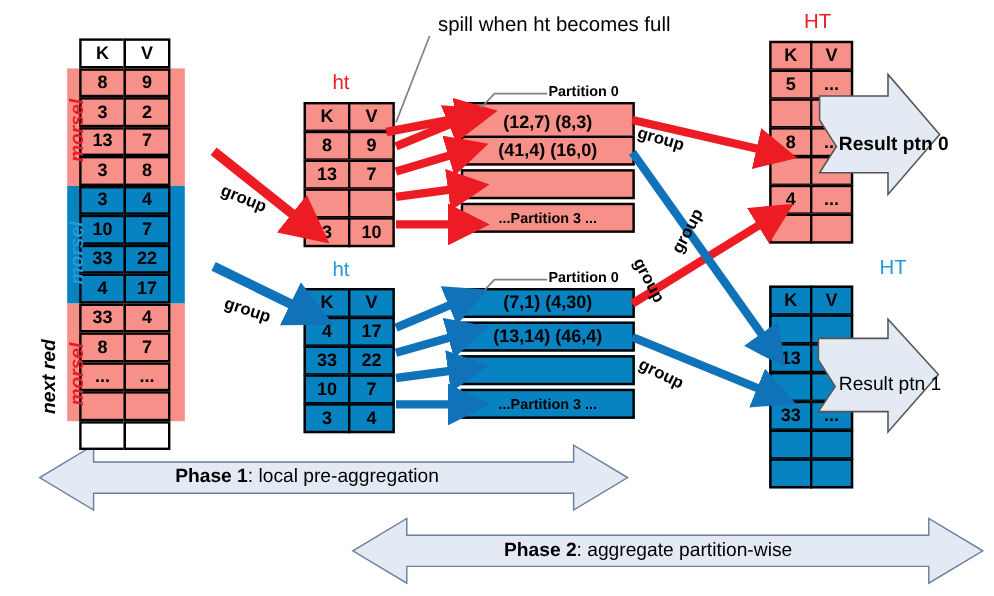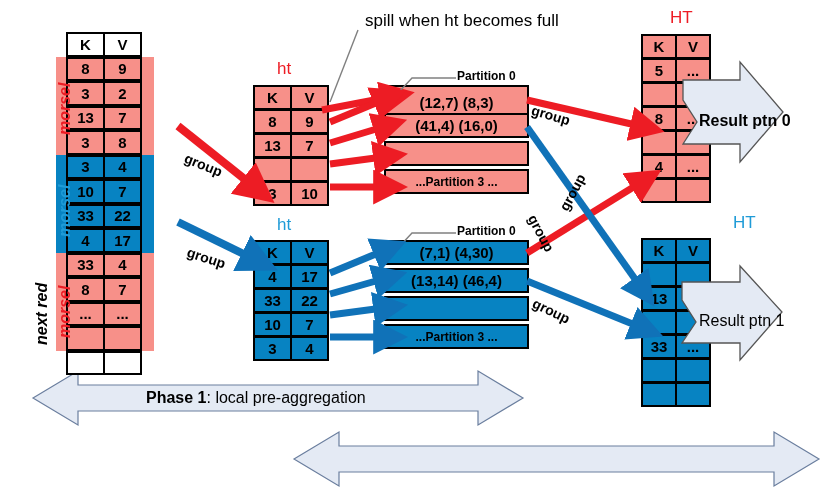--- a/index.html
+++ b/index.html
@@ -59,20 +59,23 @@
 
   <svg class="ov">
 
     <polygon points="33,398 78,371 78,385 478,385 478,371 523,398 478,425 478,411 78,411 78,425" fill="#E4EAF4" stroke="#6A7E9E" stroke-width="1.2"></polygon>
 
     <polygon points="294,459 339,432 339,446 774,446 774,432 819,459 774,486 774,472 339,472 339,486" fill="#E4EAF4" stroke="#6A7E9E" stroke-width="1.2"></polygon>
   </svg>
 
   <div class="phase" style="left:125px;top:389px;margin-left:21px;">
     <b>Phase 1</b><span>: local pre-aggregation</span>
+  </div>
+  <div class="phase" style="left:420px;top:450px;">
+    <b>Phase 2</b><span>: aggregate partition-wise</span>
   </div>
 
   <div id="input-table-wrap">
       <div class="band pink" style="left: 56px; top: 56.5px; width: 98px; height: 98px;"></div>
       <div class="band blue" style="left: 56px; top: 154.5px; width: 98px; height: 98px;"></div>
       <div class="band pink" style="left: 56px; top: 252.5px; width: 98px; height: 98px;"></div>
       <div class="cell hdr white" style="left: 66px; top: 32px; width: 39px; height: 24.5px;">K</div>
       <div class="cell hdr white" style="left: 103px; top: 32px; width: 39px; height: 24.5px;">V</div>
       <div class="cell pink" style="left: 66px; top: 56.5px; width: 39px; height: 24.5px;">8</div>
       <div class="cell pink" style="left: 103px; top: 56.5px; width: 39px; height: 24.5px;">9</div>

